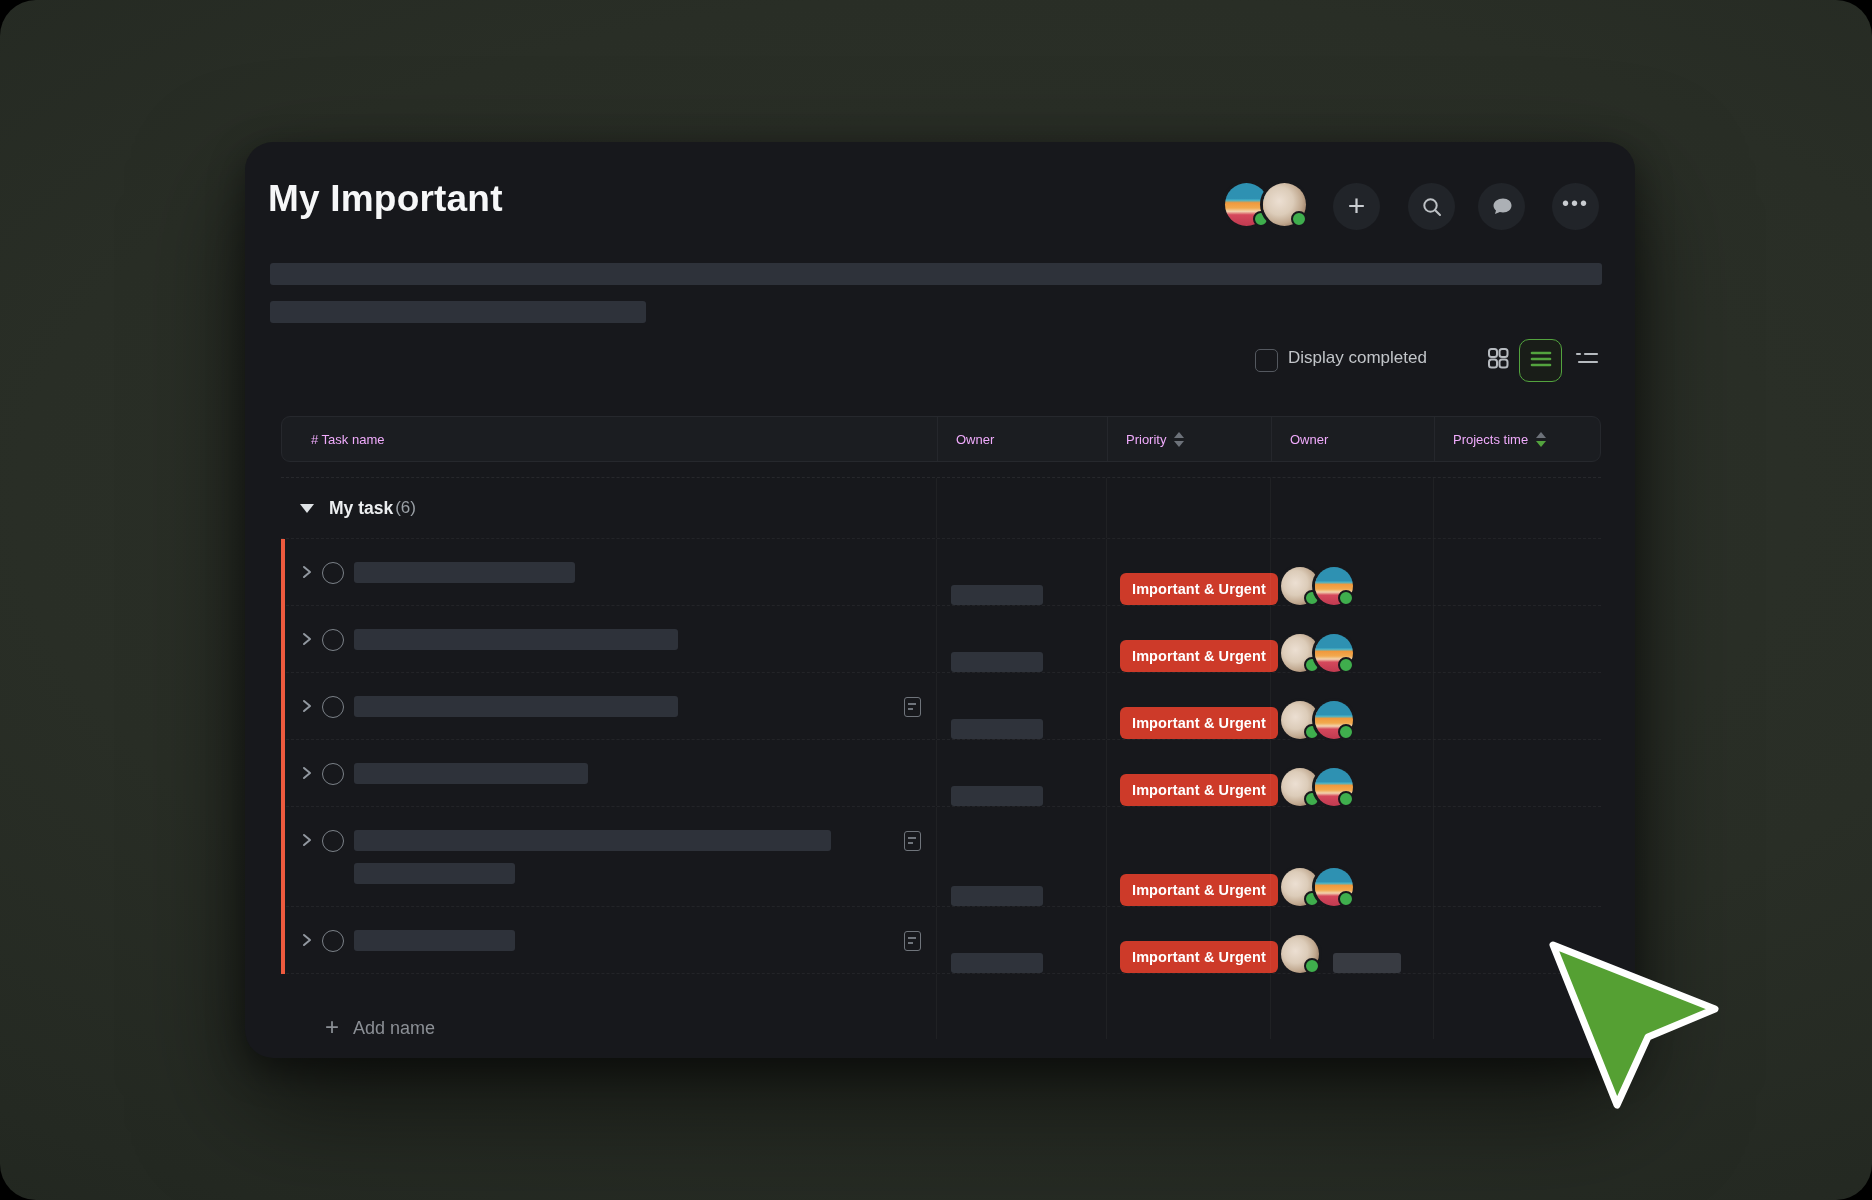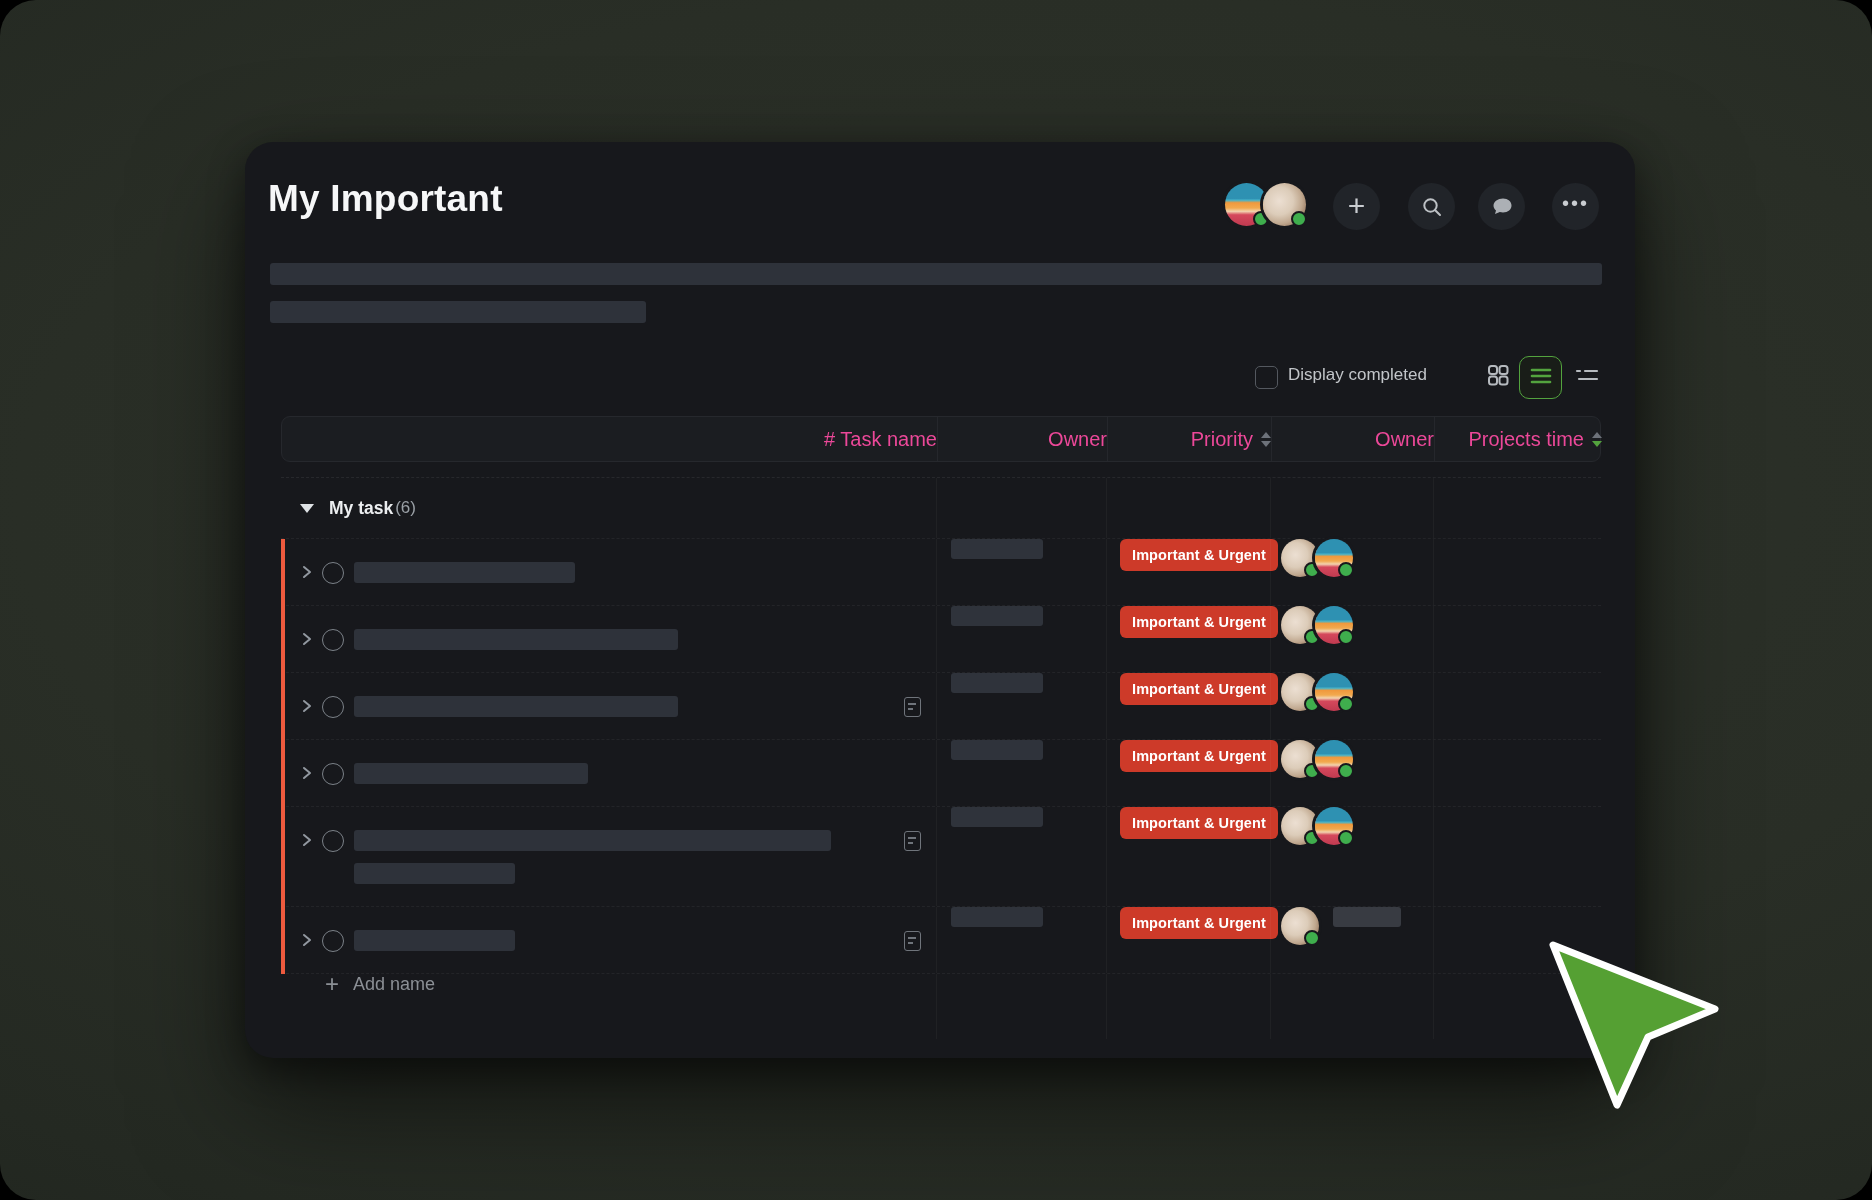--- a/index.html
+++ b/index.html
@@ -19,42 +19,42 @@
   .hdr-avatars .avatar + .avatar{margin-left:-5px;}
   .round-btn{position:absolute;top:41px;width:47px;height:47px;border-radius:50%;background:#212429;display:flex;align-items:center;justify-content:center;color:#c3c7cb;cursor:pointer;}
   .round-btn svg{display:block;}
   .plus-glyph{font-size:30px;font-weight:300;color:#c9ccd0;line-height:1;margin-top:-2px;}
   .more-glyph{font-size:20px;letter-spacing:2px;color:#c9ccd0;line-height:1;margin-top:-7px;}
   
   .skel{background:#2e323a;border-radius:3px;}
   .desc-bar-1{position:absolute;left:25px;top:121px;width:1332px;height:22px;}
   .desc-bar-2{position:absolute;left:25px;top:159px;width:376px;height:22px;}
   
-  .toolbar{position:absolute;left:0;top:213px;width:1390px;height:46px;}
+  .toolbar{position:absolute;left:0;top:196px;width:1390px;height:46px;}
   .checkbox{position:absolute;left:1010px;top:11px;width:21px;height:21px;border:1.5px solid #54585f;border-radius:5px;background:transparent;cursor:pointer;}
   .chk-label{position:absolute;left:1043px;top:10px;font-size:17px;color:#c2c5c9;cursor:default;}
   .view-btn{position:absolute;top:1px;width:41px;height:41px;border-radius:10px;display:flex;align-items:center;justify-content:center;cursor:pointer;}
   .view-grid{left:1232px;}
   .view-list{left:1274px;border:1.5px solid var(--accent-green);background:#191d18;}
   .view-sort{left:1321px;}
   
   .table{position:absolute;left:36px;top:274px;width:1320px;}
   .thead{display:grid;grid-template-columns:655px 170px 164px 163px 168px;height:46px;background:#1b1d21;border:1px solid #26282d;border-radius:9px;box-sizing:border-box;align-items:center;}
-  .th{font-size:20px;color:#ec4899;display:flex;align-items:center;gap:8px;padding-left:18px;height:100%;box-sizing:border-box;justify-content:flex-end;}
+  .th{font-size:13px;color:#f0abfc;display:flex;align-items:center;gap:8px;padding-left:18px;height:100%;box-sizing:border-box;}
   .th:first-child{padding-left:29px;}
   .th + .th{border-left:1px solid #25272c;}
   .sort-stack{display:inline-flex;flex-direction:column;gap:3px;}
   .tri{width:0;height:0;border-left:5px solid transparent;border-right:5px solid transparent;}
   .tri.up{border-bottom:6px solid #6d727a;}
   .tri.down{border-top:6px solid #6d727a;}
   .tri.down.green{border-top-color:var(--accent-green);}
   .tbody{position:relative;margin-top:15px;border-top:1px dashed rgba(255,255,255,.07);}
   .accent-strip{position:absolute;left:0;width:4px;background:var(--row-orange);z-index:3;}
   .trow{display:grid;grid-template-columns:655px 170px 164px 163px 168px;border-bottom:1px dashed rgba(255,255,255,.055);box-sizing:border-box;}
-  .cell{position:relative;border-left:1px solid rgba(255,255,255,.04);display:flex;align-items:flex-start;box-sizing:border-box;}
+  .cell{position:relative;border-left:1px solid rgba(255,255,255,.04);display:flex;align-items:flex-end;box-sizing:border-box;}
   .cell:first-child{border-left:none;}
   
   .group-row{height:61px;}
   .group-cell{display:flex;align-items:center;gap:0;padding-left:19px;}
   .tri-expand{width:0;height:0;border-left:7px solid transparent;border-right:7px solid transparent;border-top:9px solid #dfe2e5;cursor:pointer;}
   .group-label{font-size:17.5px;font-weight:700;color:#eceef0;margin-left:15px;}
   .group-count{font-size:17px;color:#9aa0a6;margin-left:2px;}
   
   .task-row{min-height:67px;cursor:pointer;}
   .name-cell{align-items:flex-start;padding:23px 0 22px 0;}

